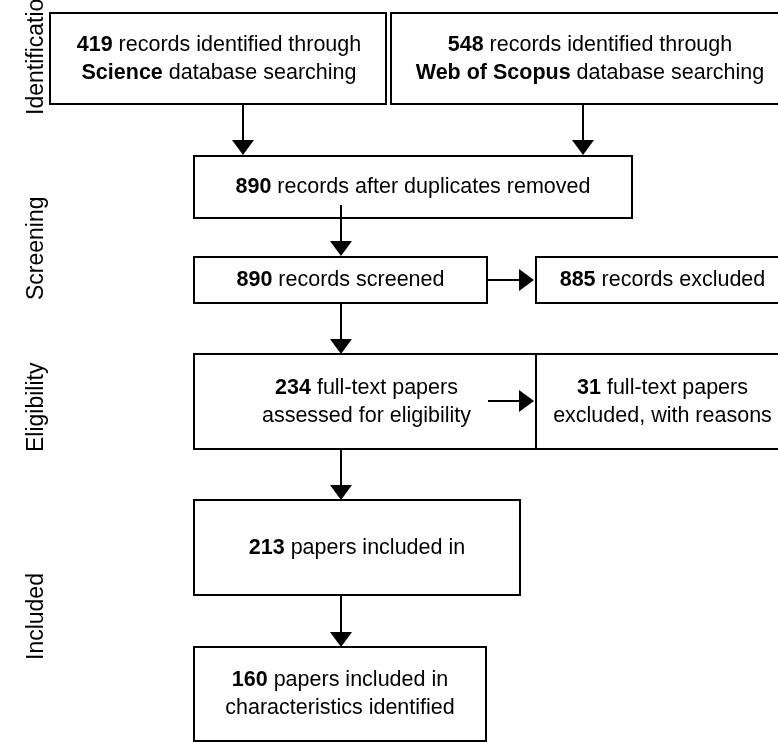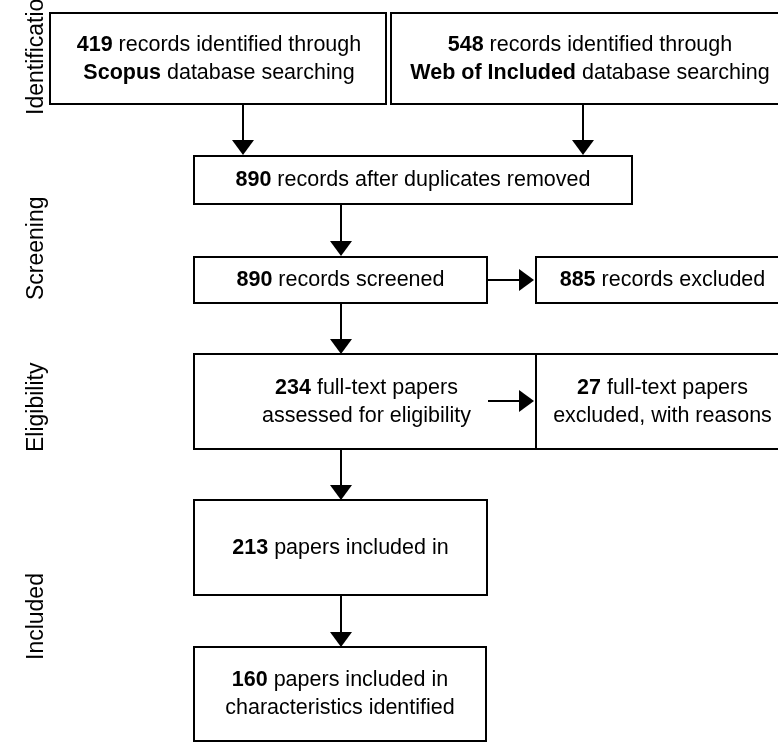--- a/index.html
+++ b/index.html
@@ -102,38 +102,38 @@
   <div class="stage-label" style="top:452px;">
     <span style="left:24px; top:0;">Eligibility</span>
   </div>
   <div class="stage-label" style="top:660px;">
     <span style="left:24px; top:0;">Included</span>
   </div>
 
   <div class="box" style="left:49px; top:12px; width:338px; height:93px;padding-left:8px;">
     <span class="txt">
       <b>419</b><span> records identified through</span><br>
-      <b>Scopus</b><span> database searching</span>
+      <b>Science</b><span> database searching</span>
     </span>
   </div>
 
   <div class="box" style="left:390px; top:12px; width:400px; height:93px;">
     <span class="txt">
       <b>548</b><span> records identified through</span><br>
-      <b>Web of Included</b><span> database searching</span>
+      <b>Web of Scopus</b><span> database searching</span>
     </span>
   </div>
 
   <div class="vline" style="left:242px; top:105px; height:42px;"></div>
   <div class="arrow-down" style="left:232px; top:140px;"></div>
 
   <div class="vline" style="left:582px; top:105px; height:42px;"></div>
   <div class="arrow-down" style="left:572px; top:140px;"></div>
 
-  <div class="box" style="left:193px; top:155px; width:440px; height:50px;text-align:center;">
+  <div class="box" style="left:193px; top:155px; width:440px; height:64px;text-align:center;">
     <span class="txt">
       <b>890</b><span> records after duplicates removed</span>
     </span>
   </div>
 
   <div class="vline" style="left:340px; top:205px; height:45px;"></div>
   <div class="arrow-down" style="left:330px; top:241px;"></div>
 
   <div class="box" style="left:193px; top:256px; width:295px; height:48px;align-items:center;">
     <span class="txt">
@@ -158,29 +158,29 @@
       <b>234</b><span> full-text papers</span><br>
       <span>assessed for eligibility</span>
     </span>
   </div>
 
   <div class="hline" style="left:488px; top:400px; width:36px;"></div>
   <div class="arrow-right" style="left:519px; top:390px;"></div>
 
   <div class="box" style="left:535px; top:353px; width:255px; height:97px;">
     <span class="txt">
-      <b>27</b><span> full-text papers</span><br>
+      <b>31</b><span> full-text papers</span><br>
       <span>excluded, with reasons</span>
     </span>
   </div>
 
   <div class="vline" style="left:340px; top:450px; height:44px;"></div>
   <div class="arrow-down" style="left:330px; top:485px;"></div>
 
-  <div class="box" style="left:193px; top:499px; width:295px; height:97px;">
+  <div class="box" style="left:193px; top:499px; width:328px; height:97px;">
     <span class="txt">
       <b>213</b><span> papers included in</span><br>
     </span>
   </div>
 
   <div class="vline" style="left:340px; top:596px; height:46px;"></div>
   <div class="arrow-down" style="left:330px; top:632px;"></div>
 
   <div class="box" style="left:193px; top:646px; width:294px; height:96px;">
     <span class="txt">

